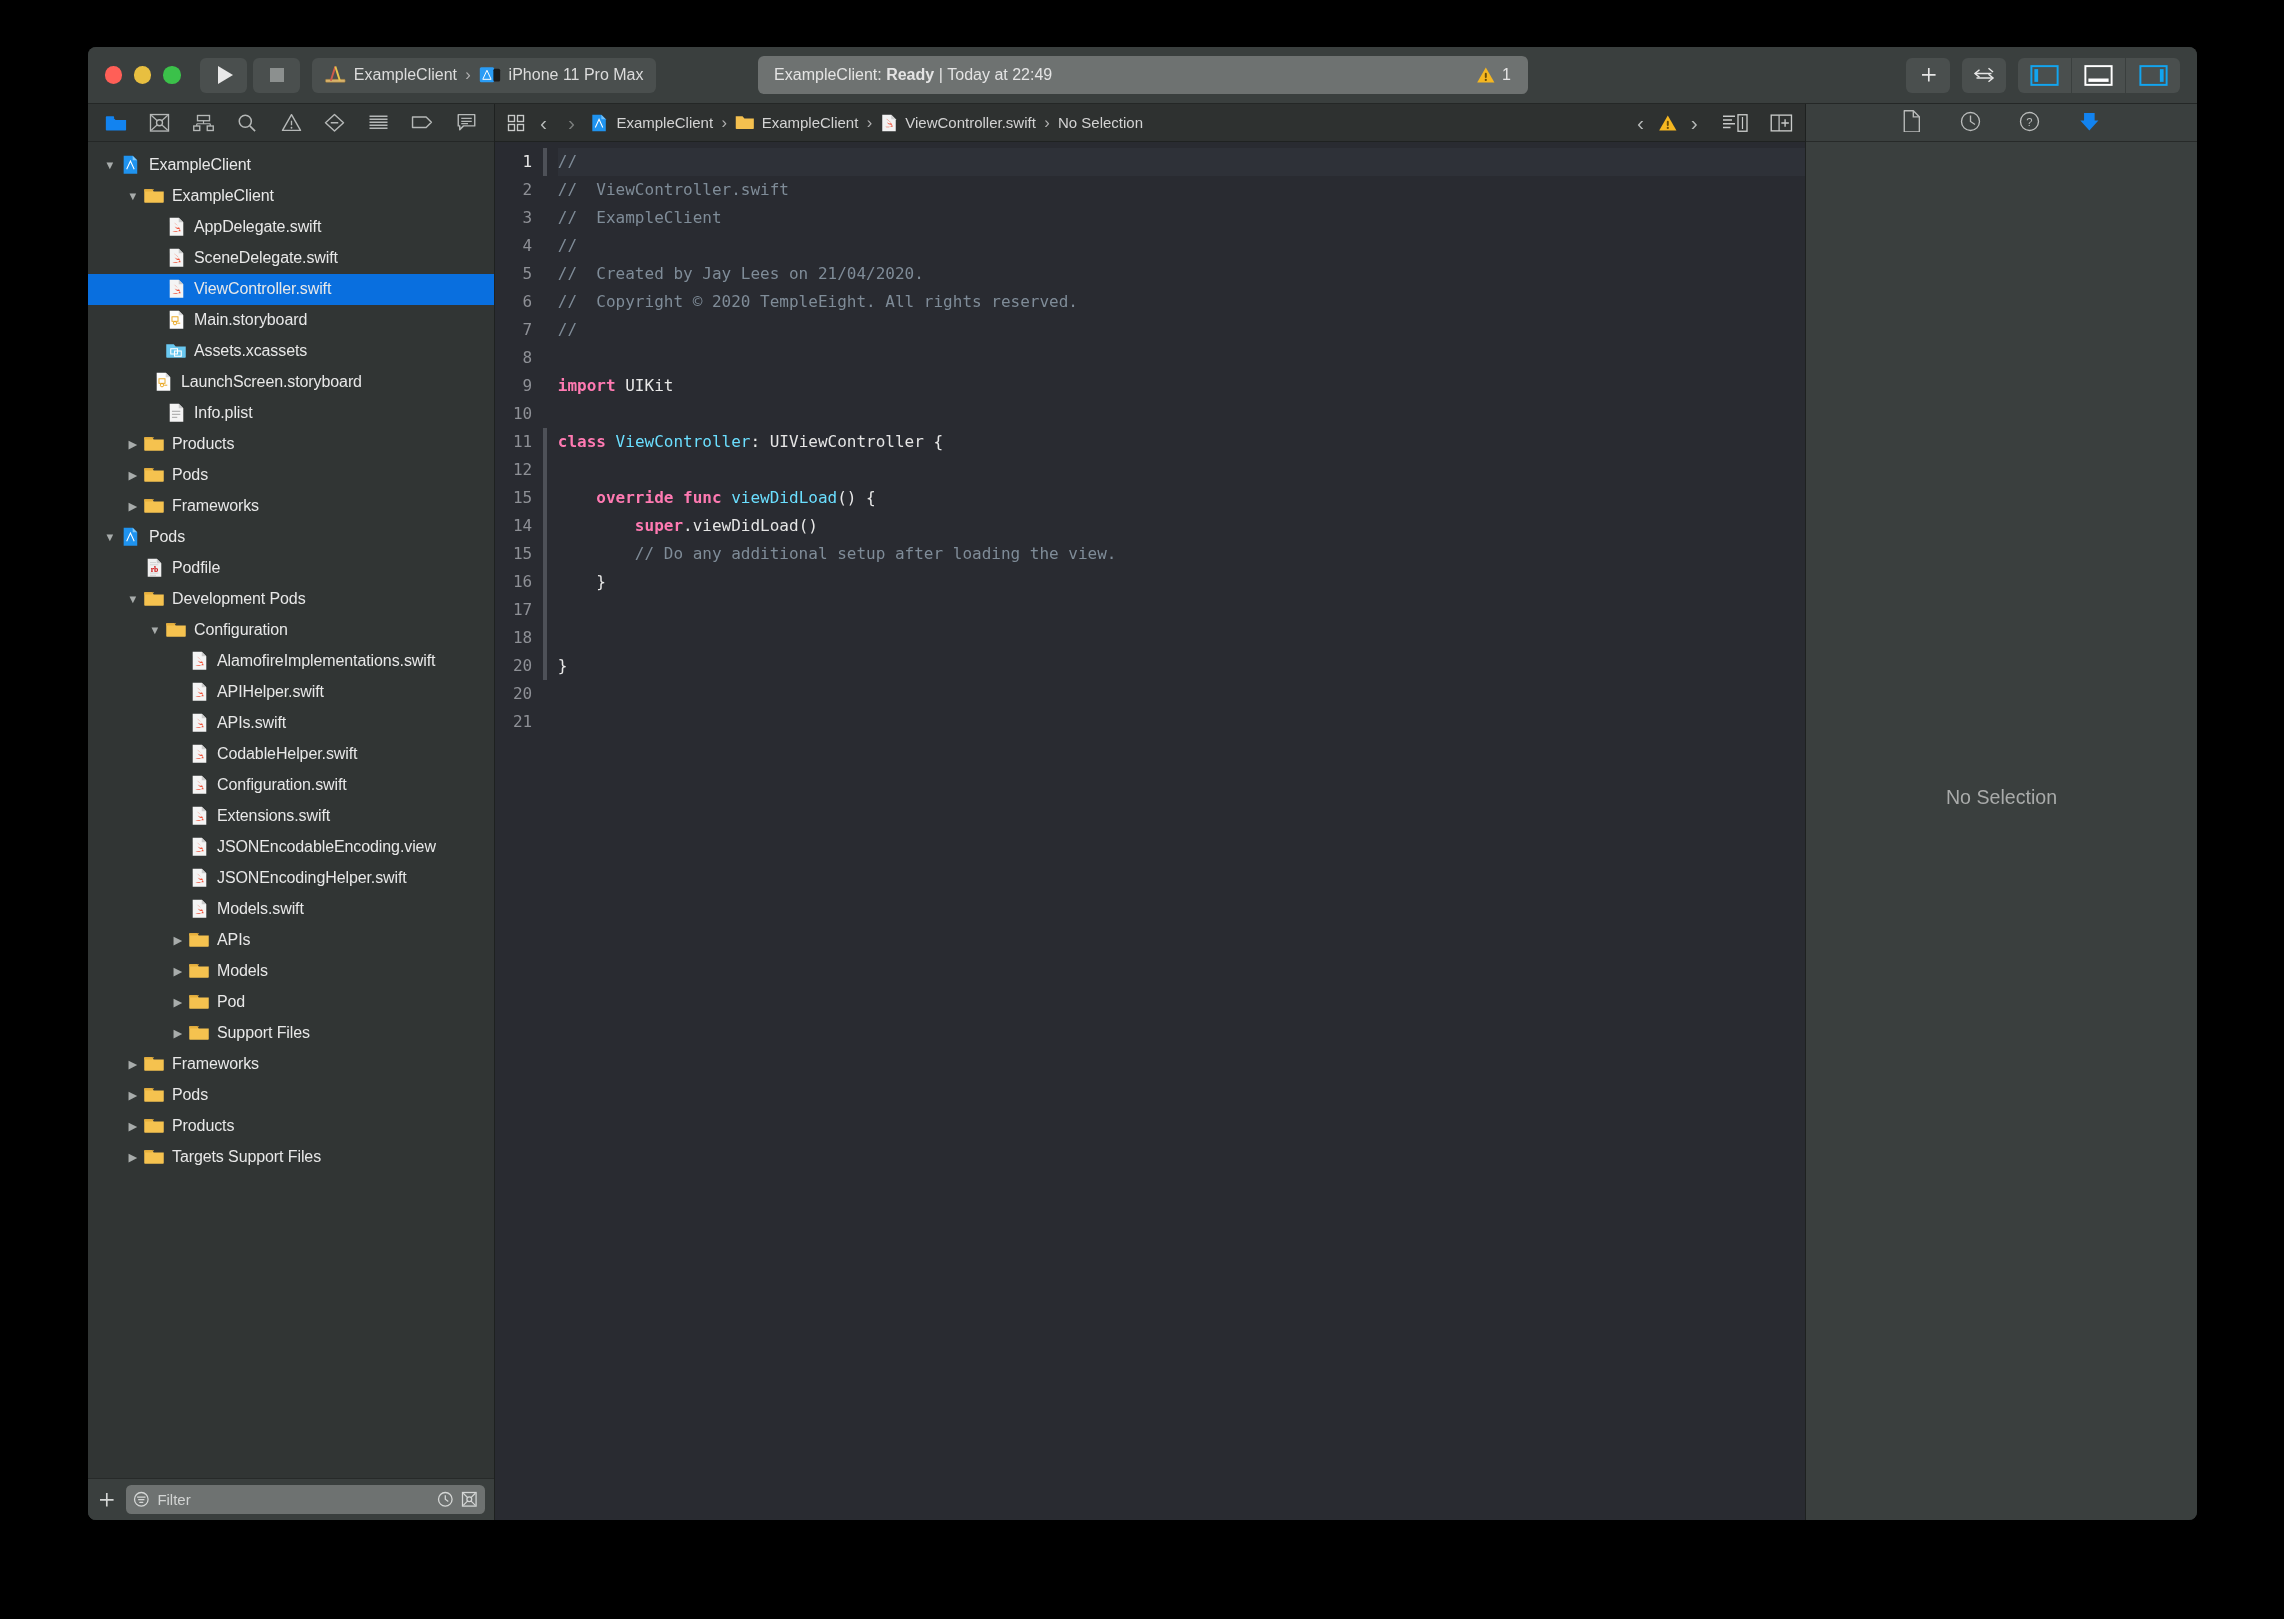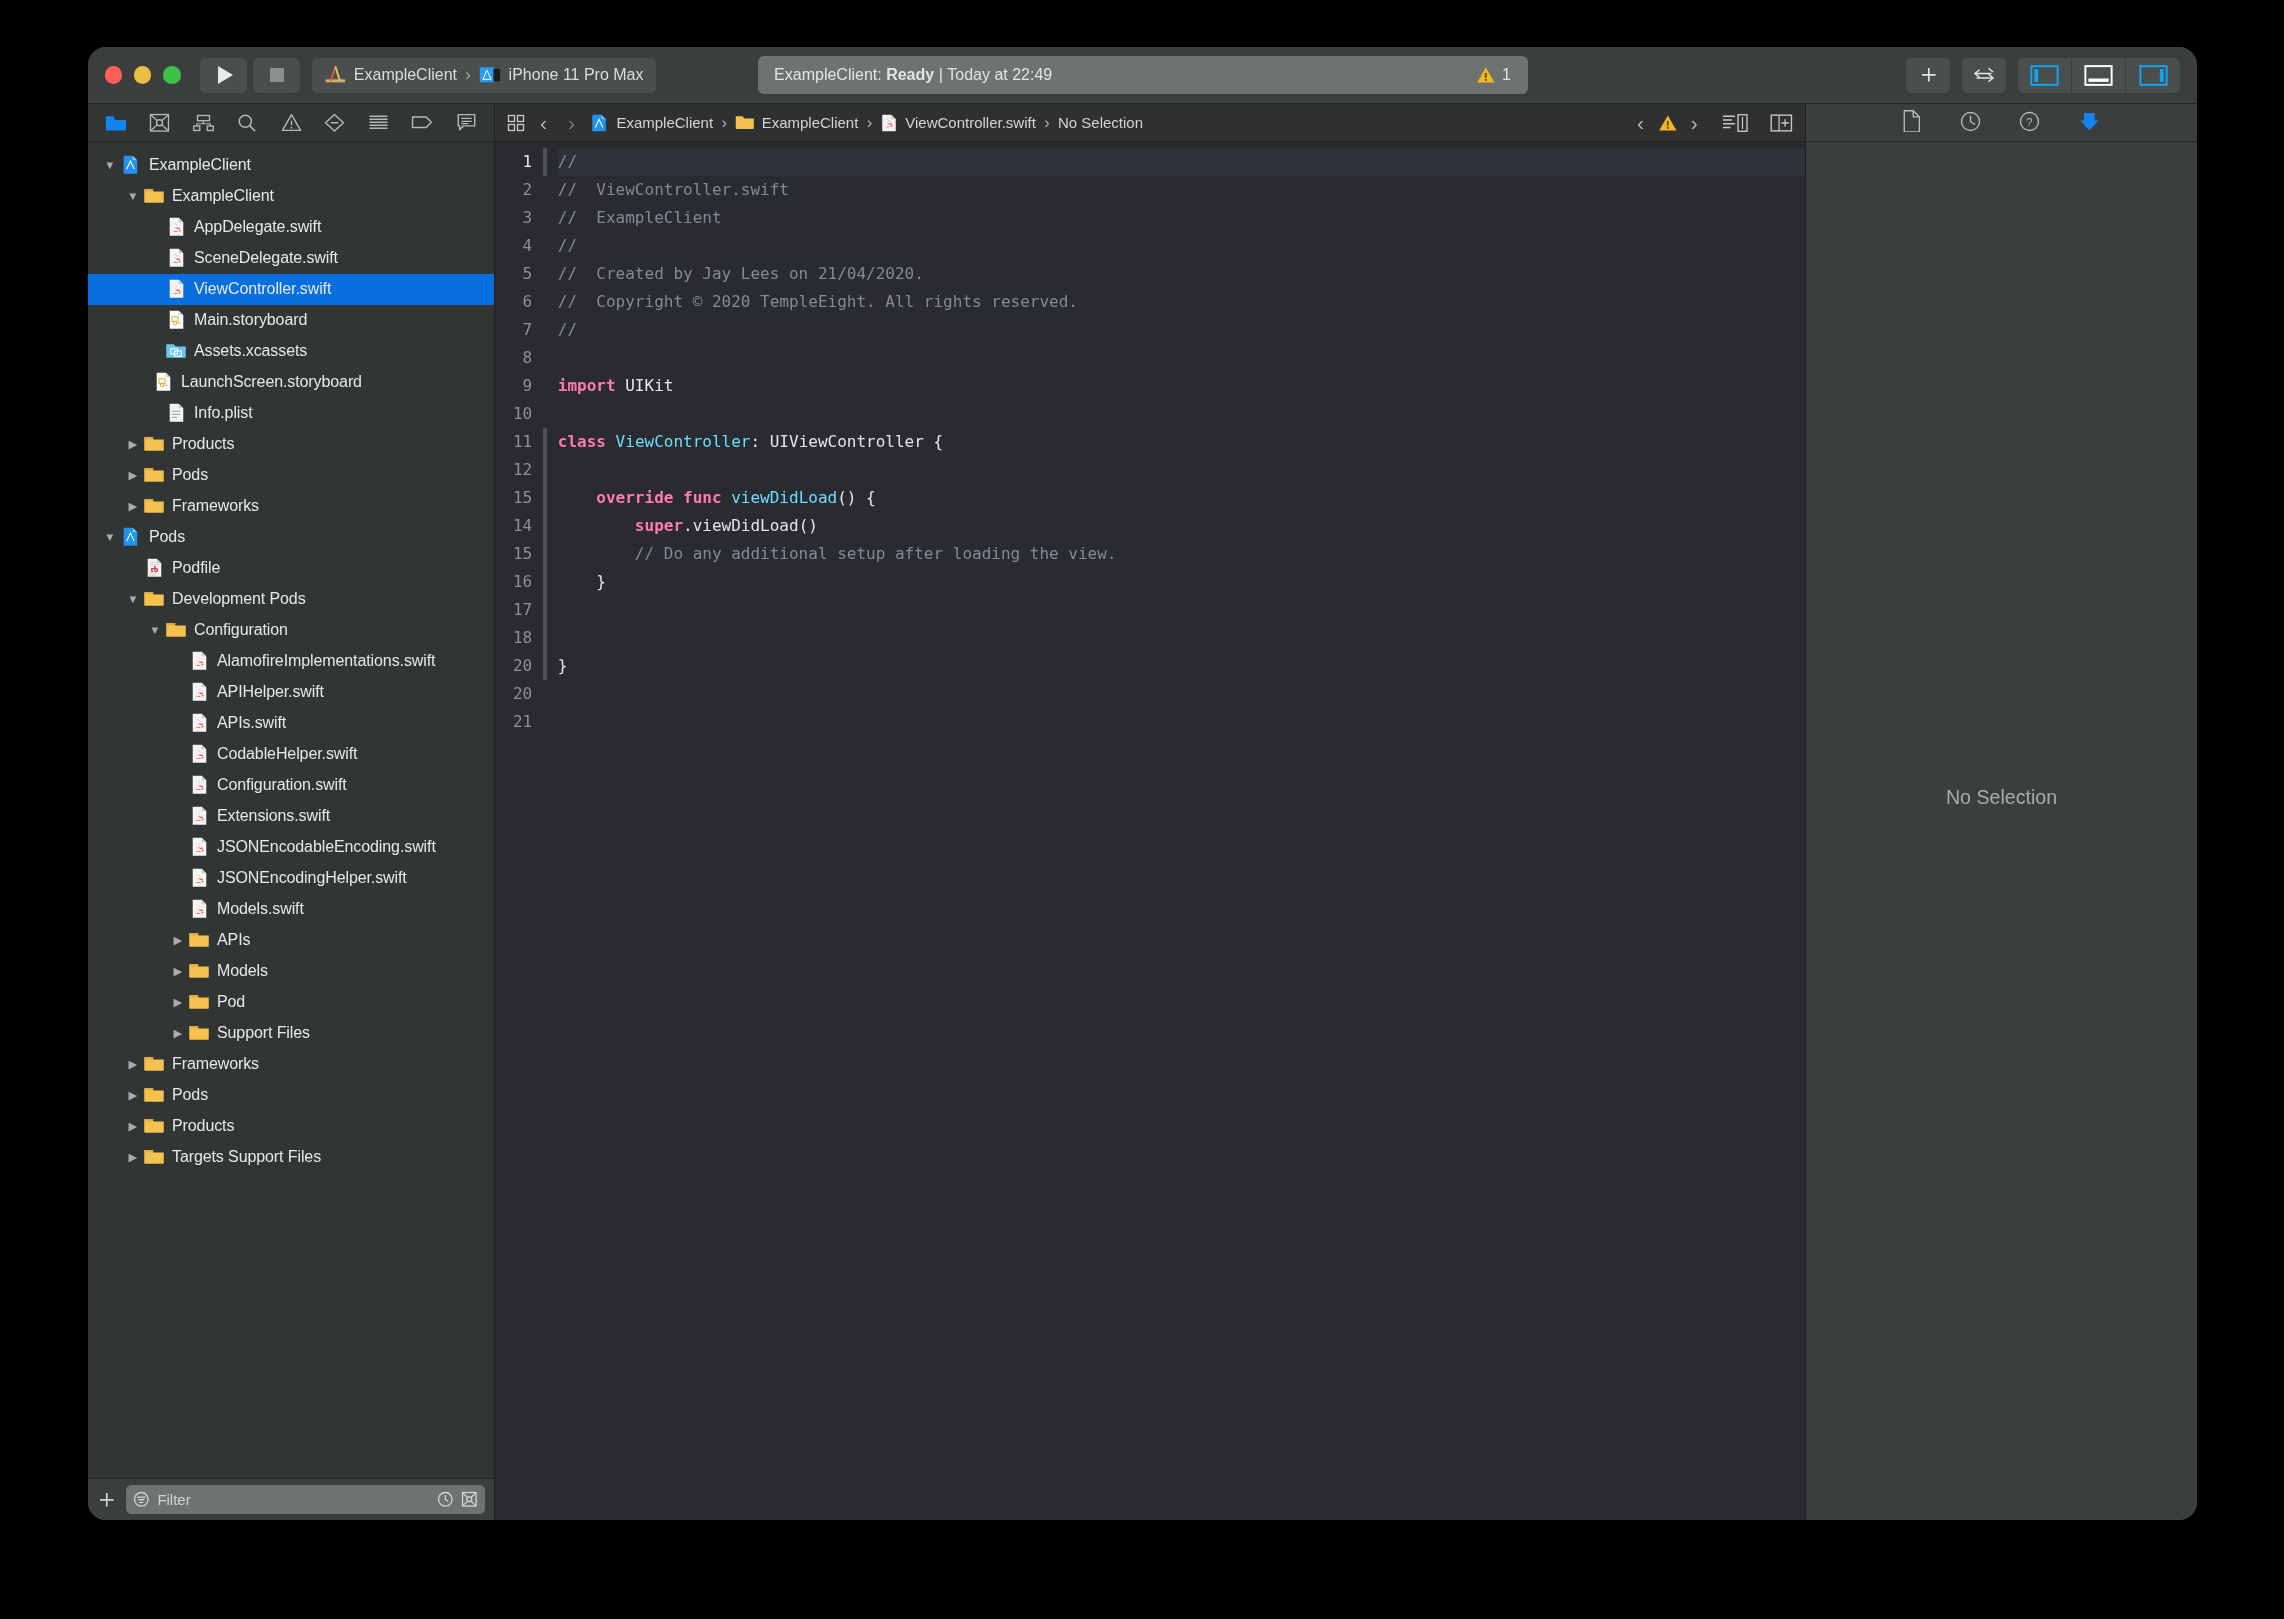--- a/index.html
+++ b/index.html
@@ -8,21 +8,21 @@
     background: #000;
     font-family: "Liberation Sans", sans-serif;
     overflow: hidden;
   }
 
   #window {
     position: absolute;
     left: 88px; top: 47px;
     width: 2109px; height: 1473px;
     background: #313534;
-    border-radius: 18px;
+    border-radius: 8px;
     overflow: hidden;
     box-shadow: 0 7.6px 30px rgba(0,0,0,0.6);
     display: flex;
     flex-direction: column;
   }
 
   
   #titlebar {
     height: 57px;
     background: #3a3f3e;
@@ -670,21 +670,21 @@
           </div>
           <div class="row" style="padding-left: 80px;">
             <span class="tri empty">▶</span>
             <span class="ficon">
               <svg width="19" height="19.6" viewBox="0 0 24 26">
                 <path d="M3 1 h12 l6 6 v18 H3 Z" fill="#f4f4f4"></path>
                 <path d="M15 1 l6 6 h-6 Z" fill="#cbcbcb"></path>
                 <path d="M6.5 19 C11 21.5 15.5 19 16.5 15.5 C14.5 16.5 11.5 15.5 9.5 12.5 C12.5 14.5 14.5 14.5 15.5 13.5 C13 11 10 8.5 8 6.5 C12 10 16 12 17.5 19 Z" fill="#f05138"></path>
               </svg>
             </span>
-            <span class="label">JSONEncodableEncoding.swift</span>
+            <span class="label">JSONEncodableEncoding.view</span>
           </div>
           <div class="row" style="padding-left: 80px;">
             <span class="tri empty">▶</span>
             <span class="ficon">
               <svg width="19" height="19.6" viewBox="0 0 24 26">
                 <path d="M3 1 h12 l6 6 v18 H3 Z" fill="#f4f4f4"></path>
                 <path d="M15 1 l6 6 h-6 Z" fill="#cbcbcb"></path>
                 <path d="M6.5 19 C11 21.5 15.5 19 16.5 15.5 C14.5 16.5 11.5 15.5 9.5 12.5 C12.5 14.5 14.5 14.5 15.5 13.5 C13 11 10 8.5 8 6.5 C12 10 16 12 17.5 19 Z" fill="#f05138"></path>
               </svg>
             </span>

